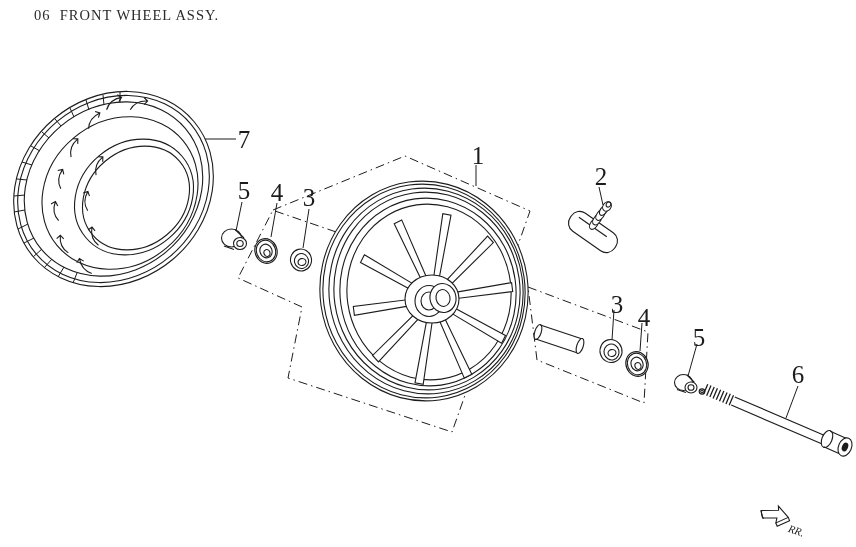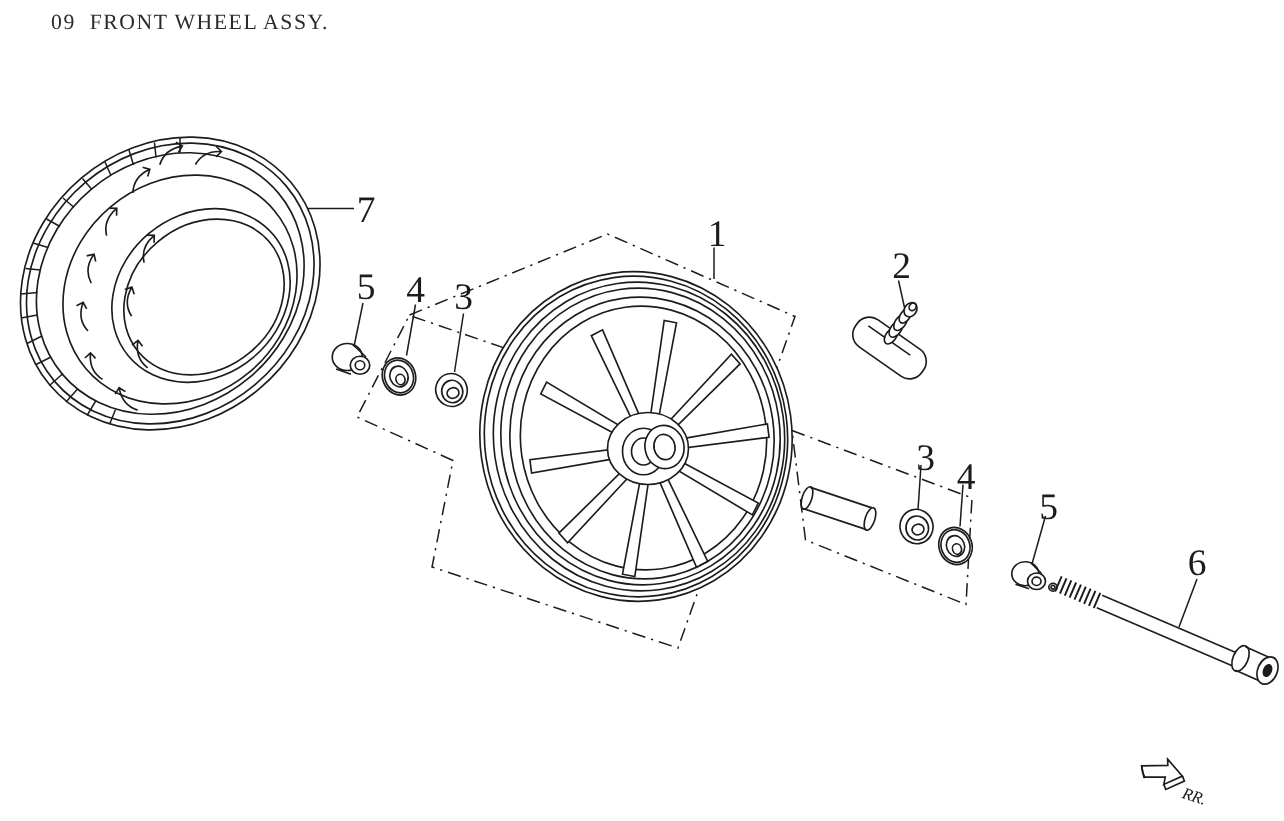--- a/index.html
+++ b/index.html
@@ -14,21 +14,21 @@
   .dash{stroke:#1c1c1c;stroke-width:1;fill:none;stroke-dasharray:9 4 1.5 4;}
   .leader{stroke:#1c1c1c;stroke-width:1;fill:none;}
   .callout{font-family:"Liberation Serif",serif;font-size:25px;fill:#1c1c1c;text-anchor:middle;}
   .rr{font-family:"Liberation Serif",serif;font-style:italic;font-size:11px;fill:#1c1c1c;}
   .ticks{stroke:#1c1c1c;stroke-width:1;}
 </style>
 </head>
 <body>
 
 <div class="stage">
-  <div class="title">09  FRONT WHEEL ASSY.</div>
+  <div class="title">06  FRONT WHEEL ASSY.</div>
 
   <svg width="856" height="547" viewBox="0 0 856 547">
     <defs>
       <path id="hook" d="M-9,6 Q-5,-4 7,-5 M3,-8 L7,-5 L4,-1" class="ln"></path>
     </defs>
 
     <g>
       <path class="dash" d="M273,210 L405,156 L530,211 L452,432 L288,378 L302,307 L238,278 Z"></path>
       <path class="dash" d="M275,211 L342,234"></path>
       <path class="dash" d="M528,287 L648,332 L644,403 L537,360 Z"></path>

